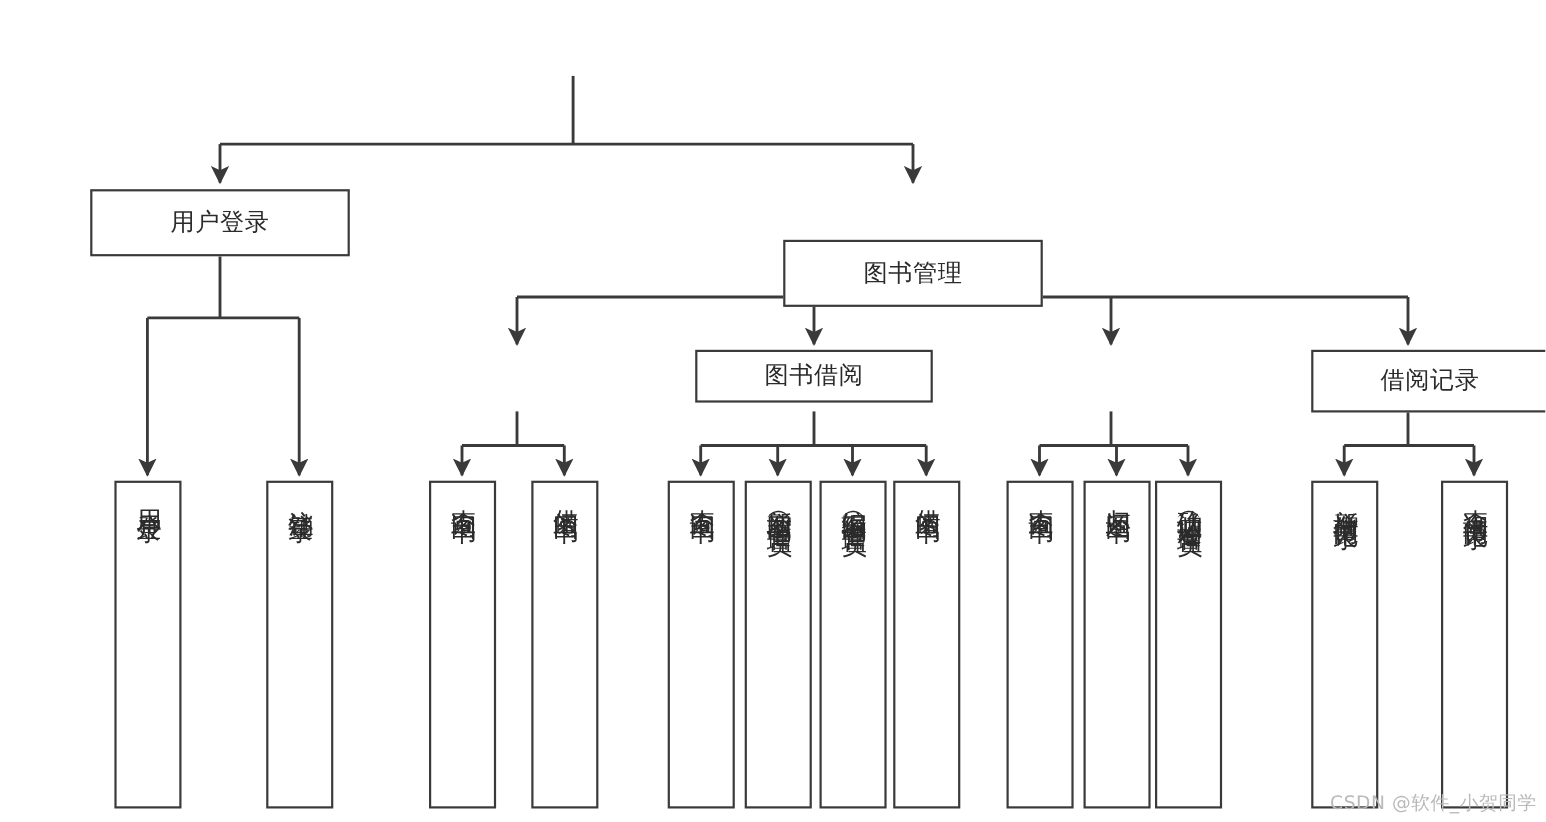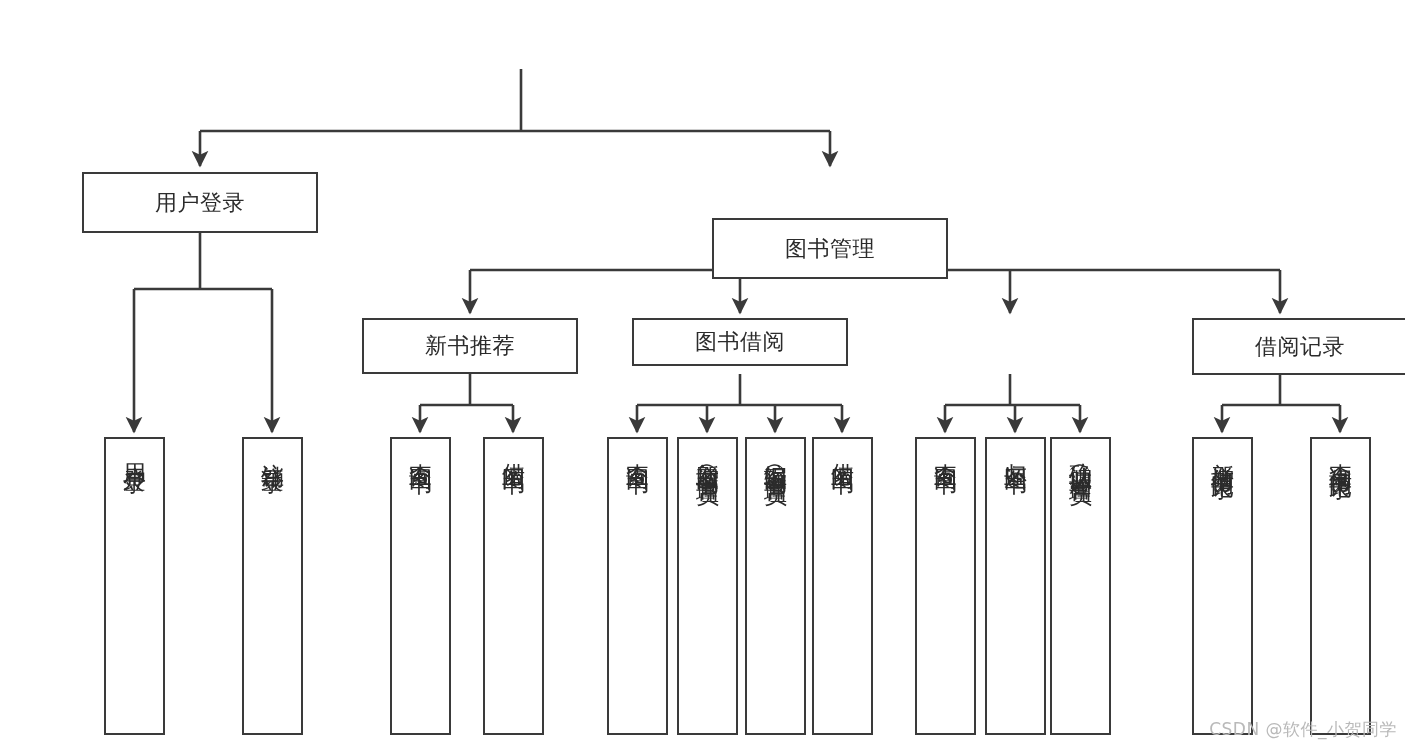--- a/index.html
+++ b/index.html
@@ -136,23 +136,20 @@
 
 
   <div class="node horiz" style="left:82px; top:172px; width:236px; height:61px;">
     <span class="node-label">用户登录</span>
   </div>
 
   <div class="node horiz" style="left:712px; top:172px; width:236px; height:61px;margin-top:46px;">
     <span class="node-label">图书管理</span>
   </div>
 
-  <div class="node horiz" style="left:362px; top:318px; width:216px; height:56px;">
-    <span class="node-label">新书推荐</span>
-  </div>
 
   <div class="node horiz" style="left:632px; top:318px; width:216px; height:48px;">
     <span class="node-label">图书借阅</span>
   </div>
 
 
   <div class="node horiz" style="left:1192px; top:318px; width:216px; height:57px;">
     <span class="node-label">借阅记录</span>
   </div>
 

